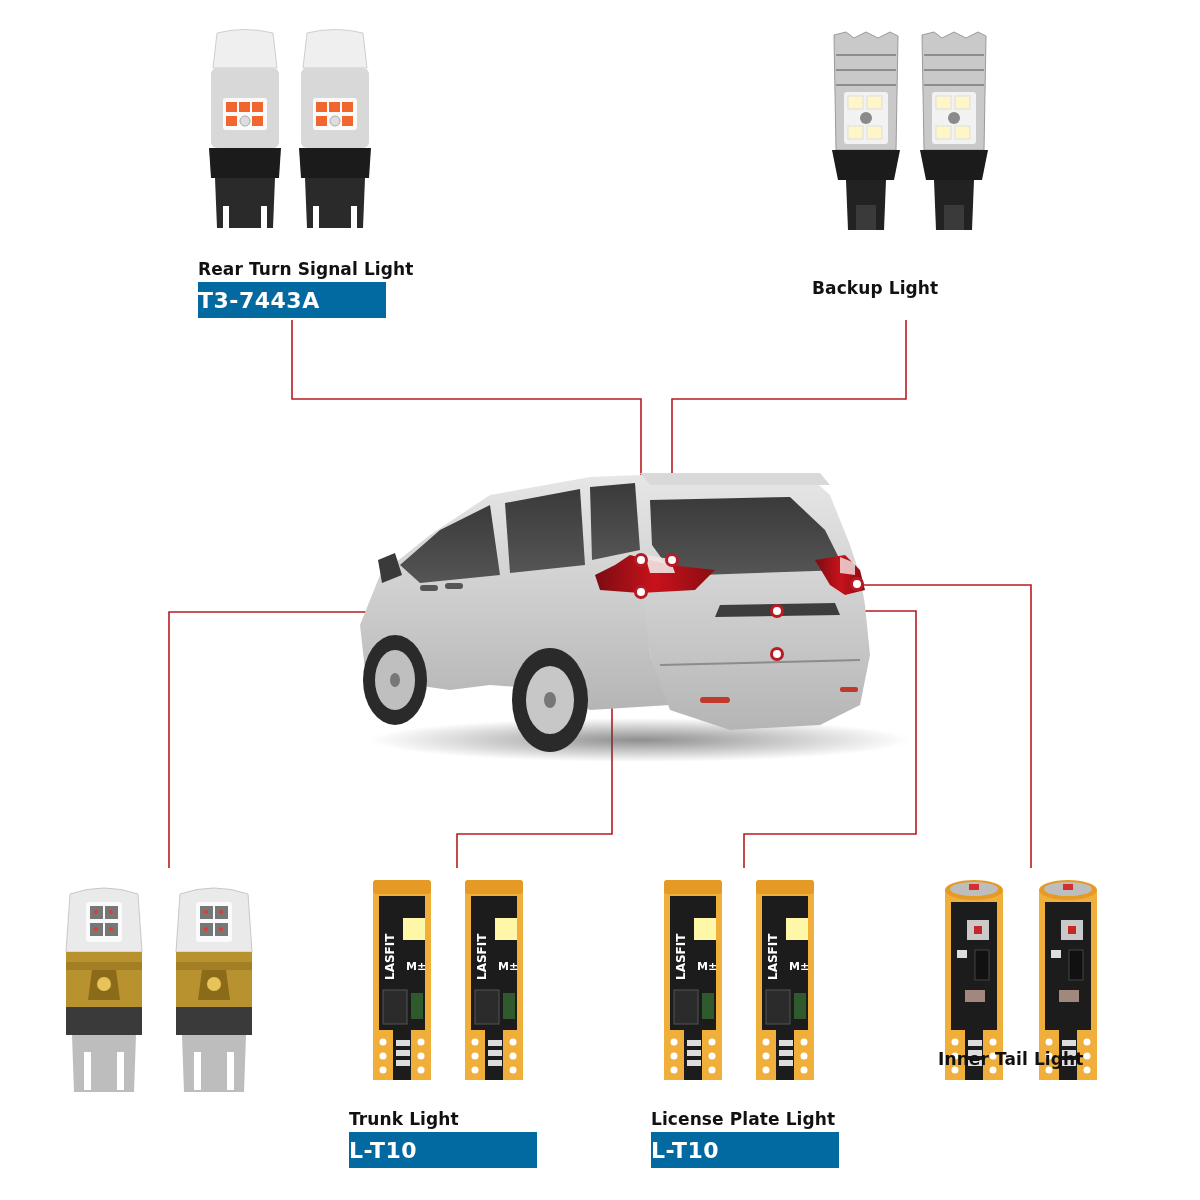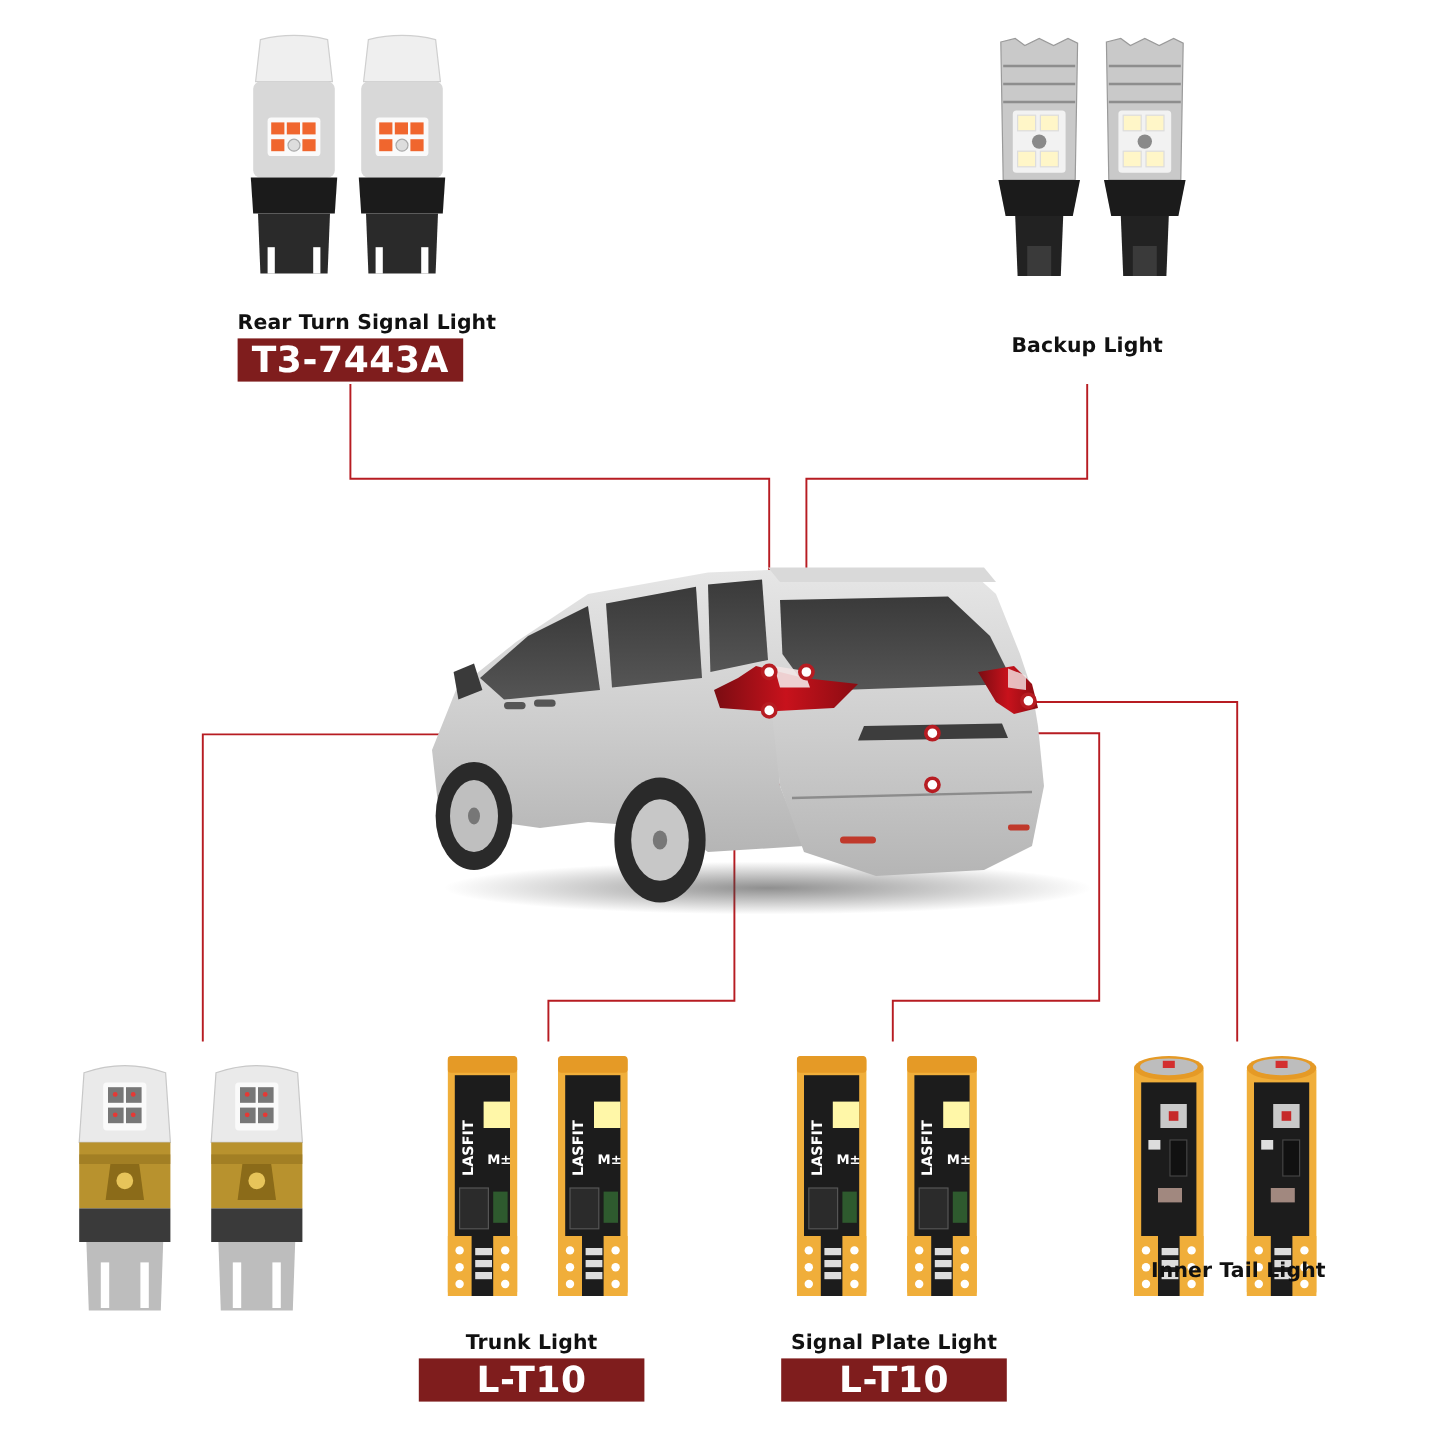--- a/index.html
+++ b/index.html
@@ -1,22 +1,22 @@
 <!DOCTYPE html>
 <html><head>
 <meta charset="utf-8">
 <style>
   * { box-sizing: border-box; margin: 0; padding: 0; }
   html, body { width: 1200px; height: 1200px; background: #ffffff; overflow: hidden; }
   body { position: relative; font-family: "DejaVu Sans", "Liberation Sans", sans-serif; }
   .canvas { position: absolute; left: 0; top: 0; width: 1200px; height: 1200px; }
   .lines { position: absolute; left: 0; top: 0; width: 1200px; height: 1200px; pointer-events: none; }
-  .card { position: absolute; width: 188px; text-align: center; }
+  .card { position: absolute; width: 188px; text-align: left; }
   .card .name { font-weight: bold; font-size: 17px; color: #111; letter-spacing: 0.1px; height: 26px; line-height: 26px; white-space: nowrap; }
-  .card .code { display: block; background: #7f1d1d; color: #fff; font-weight: bold; font-size: 30px; height: 36px; line-height: 37px; letter-spacing: 0.5px; }
+  .card .code { display: block; background: #0369a1; color: #fff; font-weight: bold; font-size: 22px; height: 36px; line-height: 37px; letter-spacing: 0.5px; }
   .bulbs { position: absolute; }
   .car { position: absolute; left: 340px; top: 455px; width: 570px; height: 310px; }
   .dot { position: absolute; width: 14px; height: 14px; border-radius: 50%; background: #fff; border: 3px solid #b71c22; transform: translate(-50%, -50%); cursor: pointer; }
 </style>
 </head>
 <body>
 
 <div class="canvas">
 
   <svg class="lines" viewBox="0 0 1200 1200">
@@ -221,21 +221,21 @@
     <span class="code">L-T10</span>
   </div>
 
   <div class="bulbs" style="left:664px; top:880px;">
     <svg width="160" height="205" viewBox="0 0 160 205">
       <use href="#bt10w" x="0"></use>
       <use href="#bt10w" x="92"></use>
     </svg>
   </div>
   <div class="card" style="left:651px; top:1106px;">
-    <div class="name">Signal Plate Light</div>
+    <div class="name">License Plate Light</div>
     <span class="code">L-T10</span>
   </div>
 
   <div class="bulbs" style="left:945px; top:880px;">
     <svg width="180" height="205" viewBox="0 0 180 205">
       <g id="bt10r">
         <rect x="0" y="8" width="58" height="192" rx="4" fill="#f0ae3a"></rect>
         <ellipse cx="29" cy="10" rx="29" ry="10" fill="#e59a26"></ellipse>
         <ellipse cx="29" cy="9" rx="24" ry="7" fill="#bdbdbd"></ellipse>
         <rect x="24" y="4" width="10" height="6" fill="#d32f2f"></rect>

